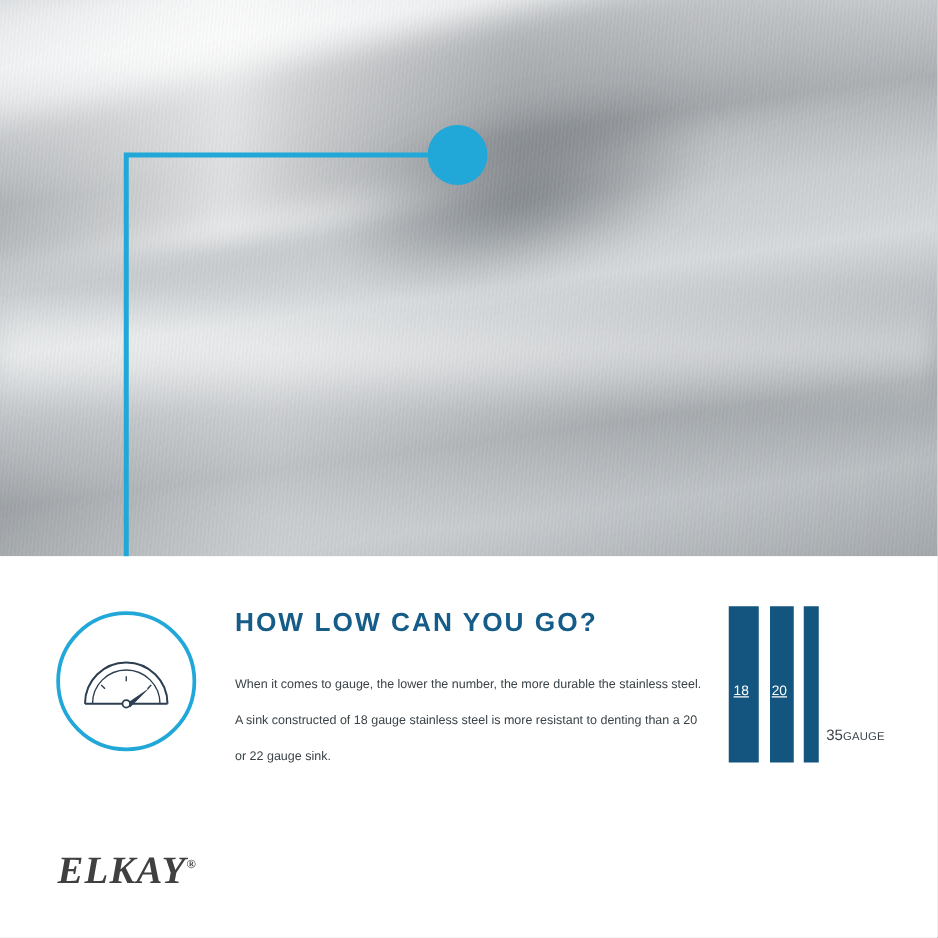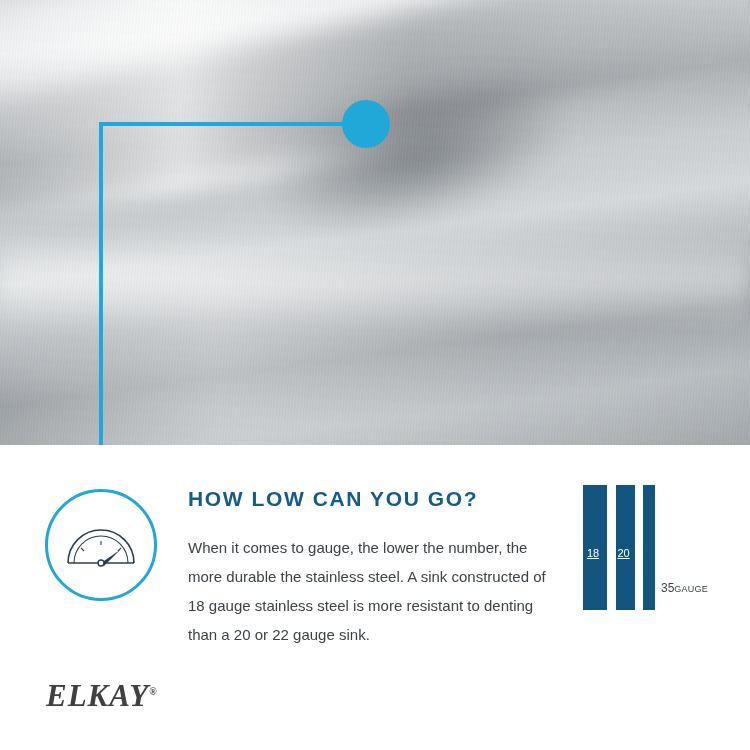--- a/index.html
+++ b/index.html
@@ -128,21 +128,21 @@
     font-size: 21px;
     font-weight: bold;
     letter-spacing: 1.6px;
     color: #155c88;
   }
 
   .body-copy {
     position: absolute;
     left: 188px; top: 88px;
     width: 375px;
-    font-size: 15px;
+    font-size: 10px;
     line-height: 29px;
     color: #3b4348;
   }
 
   .bars {
     position: absolute;
     left: 583px; top: 40px;
     width: 130px; height: 120px;
   }
   .bar {

